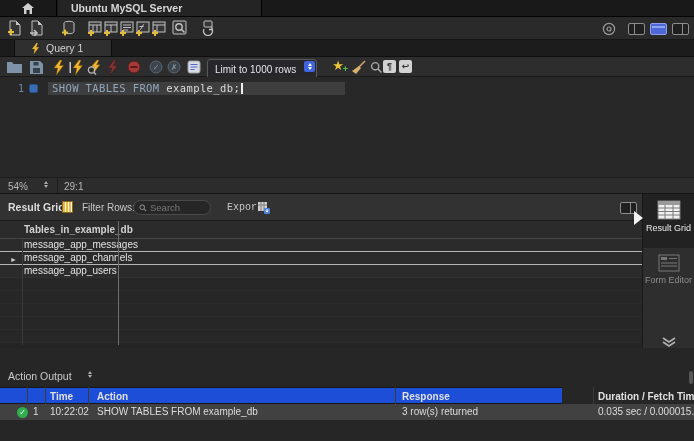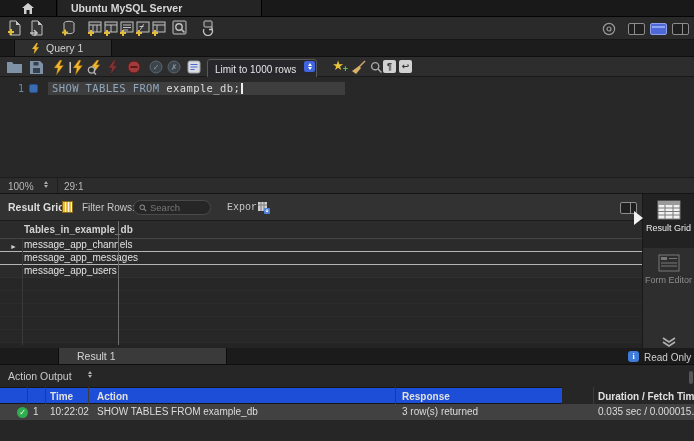--- a/index.html
+++ b/index.html
@@ -329,21 +329,21 @@
   </div>
 
   <div id="editor" class="abs">
     <div id="cur-line"></div>
     <div id="line-num">1</div>
     <div id="stmt-marker"></div>
     <div id="code-line"><span class="kw">SHOW TABLES FROM </span><span class="ident">example_db</span><span class="term">;</span><span id="caret"></span></div>
   </div>
 
   <div id="editor-status" class="abs">
-    <span id="es-zoom">100%</span>
+    <span id="es-zoom">54%</span>
     <span id="es-stepper">
         <span class="tri-up" style="border-bottom-color:#aaa"></span>
         <span class="tri-down" style="border-top-color:#aaa"></span>
       </span>
     <span id="es-div"></span>
     <span id="es-caret">29:1</span>
   </div>
 
   <div id="rg-toolbar" class="abs">
     <span id="rg-label">Result Grid</span>
@@ -364,25 +364,25 @@
           <rect x="7" y="7" width="6" height="6" rx="1" fill="#4f82d8"></rect>
           <path d="M10 8.2 v2.6 M8.8 9.6 l1.2 1.4 1.2-1.4" stroke="#fff" fill="none"></path>
         </svg>
     </span>
     <span class="ptoggle pt-right" style="left:620px;top:8px"></span>
   </div>
 
   <div id="grid" class="abs">
     <div id="g-header">Tables_in_example_db</div>
     <div class="g-row sep-bright">
+      <span>message_app_messages</span>
+    </div>
+    <div class="g-row sep-bright">
       <span class="g-marker">►</span>
       <span>message_app_channels</span>
-    </div>
-    <div class="g-row sep-bright">
-      <span>message_app_messages</span>
     </div>
     <div class="g-row sep-dim">
       <span>message_app_users</span>
     </div>
     <div class="g-row empty"></div>
     <div class="g-row empty"></div>
     <div class="g-row empty"></div>
     <div class="g-row empty"></div>
     <div class="g-row empty"></div>
     <div id="g-gutsep"></div>
@@ -407,27 +407,20 @@
       </svg>
       <span>Form Editor</span>
     </div>
     <span id="sp-chevron">
       <svg width="16" height="10" viewBox="0 0 16 10">
           <path d="M2 1 L8 5 L14 1 M2 5 L8 9 L14 5" fill="none" stroke="#b0b0b0" stroke-width="1.6"></path>
         </svg>
     </span>
   </div>
 
-  <div id="result-tabbar" class="abs">
-    <div id="result-tab">
-      <span>Result 1</span>
-    </div>
-    <span id="ro-icon">i</span>
-    <span id="ro-label">Read Only</span>
-  </div>
 
   <div id="action-output" class="abs">
     <span id="ao-title">Action Output</span>
     <span id="ao-stepper">
         <span class="tri-up" style="border-bottom-color:#b0b0b0"></span>
         <span class="tri-down" style="border-top-color:#b0b0b0"></span>
       </span>
 
     <div id="ao-header">
       <span class="ao-col" style="left:50px">Time</span>

